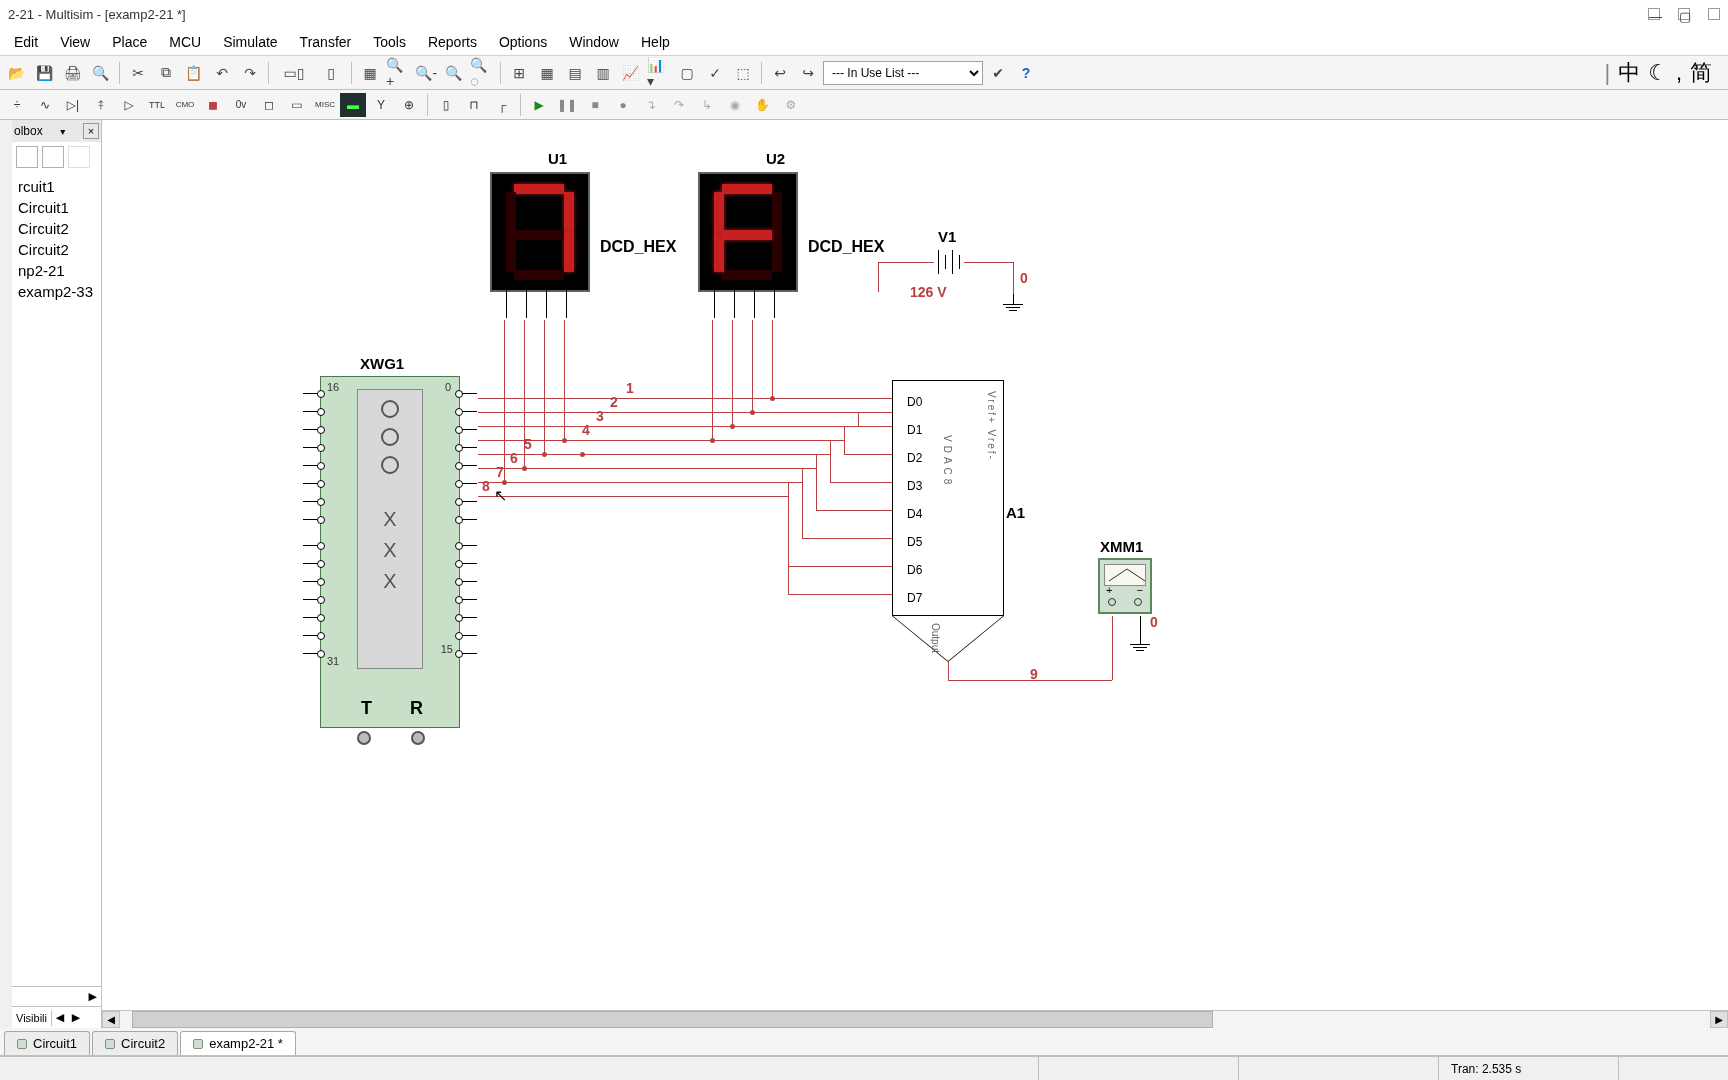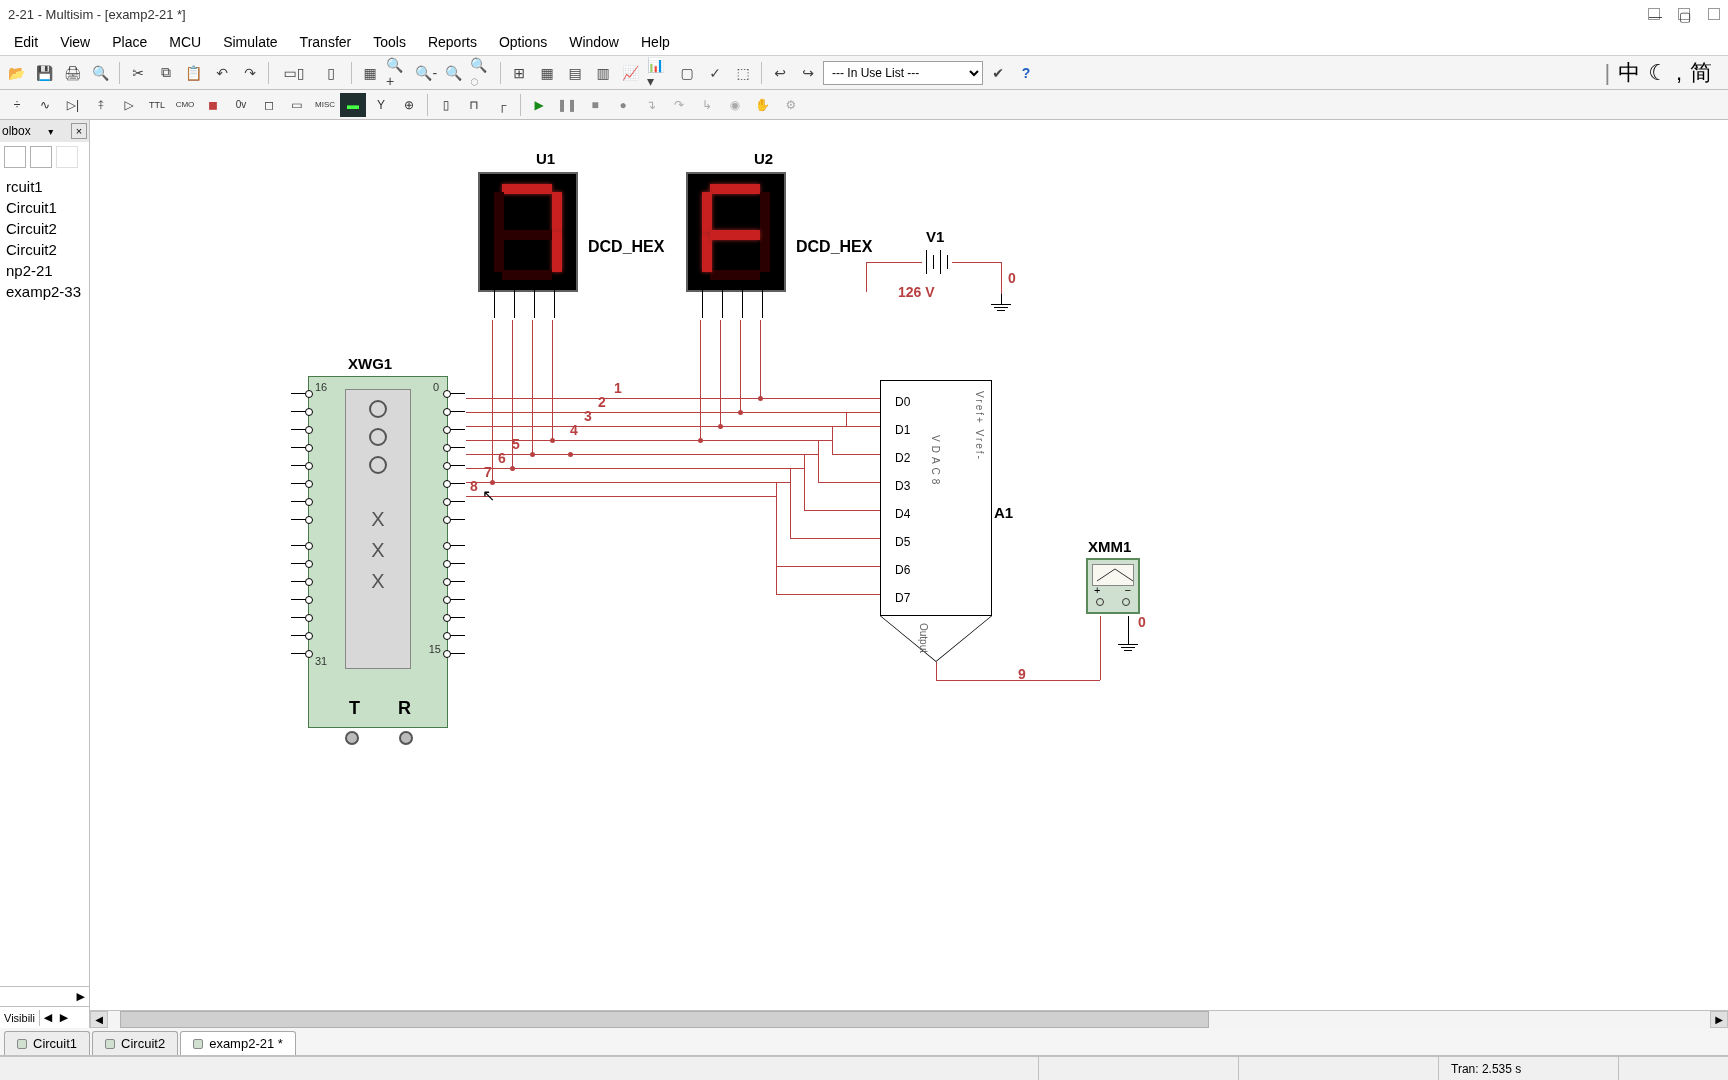--- a/index.html
+++ b/index.html
@@ -14,21 +14,21 @@
 
 .toolbar { height: 34px; background: #f5f5f5; border-bottom: 1px solid #c0c0c0; display: flex; align-items: center; padding: 0 4px; gap: 2px; }
 .tb-btn { width: 26px; height: 26px; display:flex; align-items:center; justify-content:center; border:1px solid transparent; font-size:14px; color:#444; cursor:default;}
 .tb-sep { width:1px; height:22px; background:#c0c0c0; margin:0 3px; }
 .tb-select { height:24px; font-size:12px; border:1px solid #a0a0a0; padding:0 4px; width:160px; background:#fff;}
 .ime-btns { margin-left:auto; display:flex; gap:8px; font-size:22px; padding-right:12px; align-items:center; }
 
 .component-bar { height: 30px; background: #f5f5f5; border-bottom: 1px solid #c0c0c0; display:flex; align-items:center; padding:0 4px; gap:2px;}
 .cb-btn { width:26px; height:24px; display:flex; align-items:center; justify-content:center; font-size:12px; color:#333; border:1px solid transparent;}
 
-.main { display:flex; height: calc(100% - 28px - 28px - 34px - 30px - 28px - 24px); }
+.main { display:flex; height: calc(100% - 28px - 28px - 34px - 30px - 28px - 24px); margin-left: 12px; }
 
 .toolbox { width: 90px; background:#fff; border-right:1px solid #c0c0c0; display:flex; flex-direction:column; }
 .toolbox-hdr { height:22px; background:#e8e8e8; display:flex; align-items:center; justify-content:space-between; padding:0 2px; font-size:12px;}
 .toolbox-hdr .x { width:16px; height:16px; display:flex; align-items:center; justify-content:center; border:1px solid #999; font-size:11px; cursor:default;}
 .toolbox-icons { display:flex; gap:4px; padding:4px; }
 .toolbox-icons .ti { width:22px; height:22px; border:1px solid #b0b0b0; background:#fff; }
 .toolbox-list { flex:1; padding:4px 2px; font-size:15px; overflow:auto; }
 .toolbox-list .li { padding:2px 4px; white-space:nowrap; cursor:default;}
 .toolbox-nav { height:20px; border-top:1px solid #c0c0c0; display:flex; justify-content:flex-end; align-items:center; font-size:11px; padding:0 4px;}
 .toolbox-tabs { height:22px; border-top:1px solid #c0c0c0; display:flex; align-items:center; font-size:11px; }

